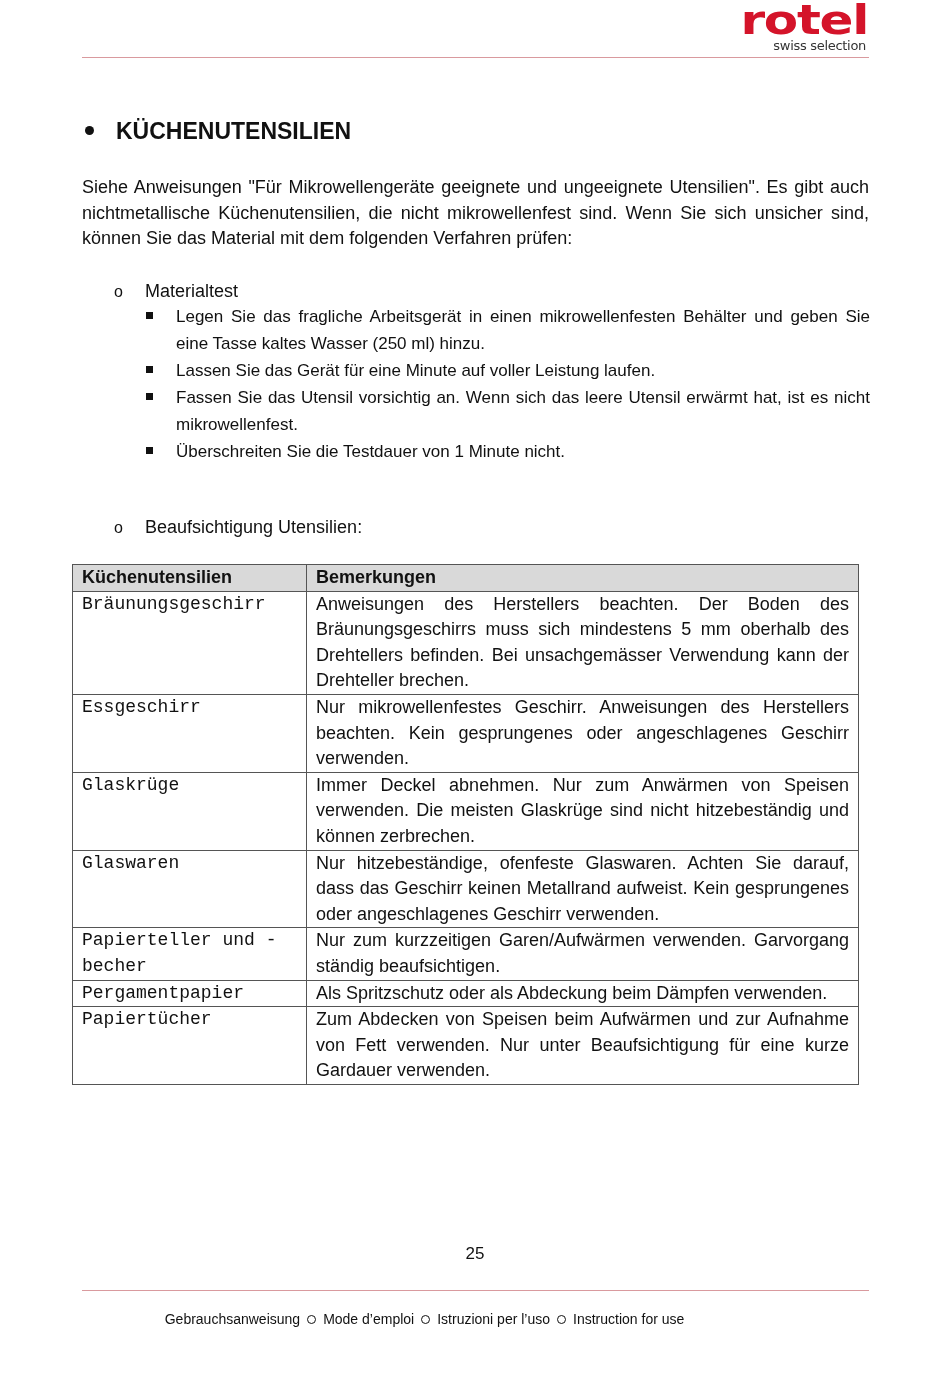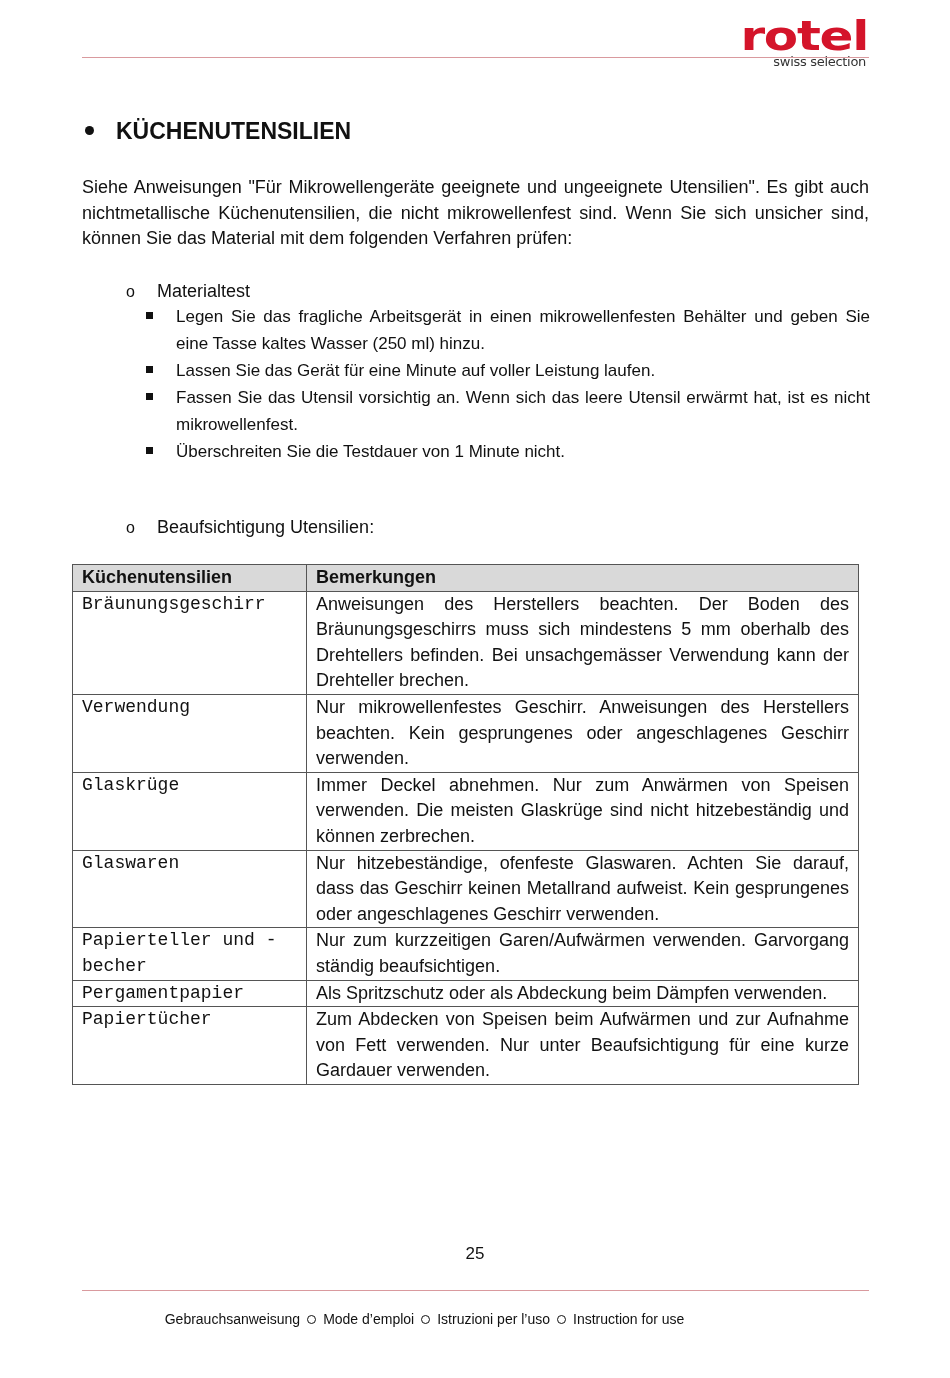--- a/index.html
+++ b/index.html
@@ -1,34 +1,34 @@
 <!DOCTYPE html>
 <html><head>
 <meta charset="utf-8">
 <style>
   html, body { margin: 0; padding: 0; background: #ffffff; }
   body { width: 950px; height: 1378px; position: relative; overflow: hidden;
          font-family: "Liberation Sans", "DejaVu Sans", sans-serif; color: #111; }
-  .logo { position: absolute; left: 722px; top: 16px; width: 146px; height: 52px; }
+  .logo { position: absolute; left: 722px; top: 0; width: 146px; height: 52px; }
   .logo-word { position: absolute; right: 0; top: 0; font-family: "DejaVu Sans", sans-serif;
                font-weight: bold; font-size: 40px; letter-spacing: -1px; color: #d4142a;
                line-height: 40px; transform: scaleX(1.25); transform-origin: right top; }
   .logo-sub { position: absolute; right: 2px; top: 38px; font-size: 13px; color: #333;
               font-family: "DejaVu Sans", sans-serif; letter-spacing: -0.3px; }
   .rule-top { position: absolute; left: 82px; top: 57px; width: 787px; height: 1px; background: #d99a9e; }
   .rule-bottom { position: absolute; left: 82px; top: 1290px; width: 787px; height: 1px; background: #d99a9e; }
 
   .heading { position: absolute; left: 82px; top: 118px; font-size: 23px; font-weight: bold; }
   .heading .dot { display: inline-block; width: 9px; height: 9px; border-radius: 50%; background: #111;
                   margin: 0 22px 4px 3px; vertical-align: middle; }
 
   .intro { position: absolute; left: 82px; top: 175px; width: 787px; font-size: 18px; line-height: 25.5px;
            text-align: justify; }
 
-  .sub { position: absolute; left: 114px; font-size: 18px; line-height: 26px; margin-left: 12px; }
+  .sub { position: absolute; left: 114px; font-size: 18px; line-height: 26px; }
   .sub .o { display: inline-block; width: 31px; font-size: 16px; }
   .sub1 { top: 278px; }
   .sub2 { top: 514px; }
 
   .bullets { position: absolute; left: 145px; top: 303px; width: 725px; margin: 0; padding: 0; list-style: none; }
   .bullets li { position: relative; padding-left: 31px; font-size: 17px; line-height: 27px; text-align: justify; }
   .bullets li .sq { position: absolute; left: 1px; top: 9px; width: 7px; height: 7px; background: #111; }
 
   table.utensils { position: absolute; left: 72px; top: 564px; width: 787px; border-collapse: collapse;
                    font-size: 18px; }
@@ -79,21 +79,21 @@
       <th>Küchenutensilien</th>
       <th>Bemerkungen</th>
     </tr>
   </thead>
   <tbody>
     <tr>
         <td class="c1">Bräunungsgeschirr</td>
         <td class="c2">Anweisungen des Herstellers beachten. Der Boden des Bräunungsgeschirrs muss sich mindestens 5 mm oberhalb des Drehtellers befinden. Bei unsachgemässer Verwendung kann der Drehteller brechen.</td>
       </tr>
     <tr>
-        <td class="c1">Verwendung</td>
+        <td class="c1">Essgeschirr</td>
         <td class="c2">Nur mikrowellenfestes Geschirr. Anweisungen des Herstellers beachten. Kein gesprungenes oder angeschlagenes Geschirr verwenden.</td>
       </tr>
     <tr>
         <td class="c1">Glaskrüge</td>
         <td class="c2">Immer Deckel abnehmen. Nur zum Anwärmen von Speisen verwenden. Die meisten Glaskrüge sind nicht hitzebeständig und können zerbrechen.</td>
       </tr>
     <tr>
         <td class="c1">Glaswaren</td>
         <td class="c2">Nur hitzebeständige, ofenfeste Glaswaren. Achten Sie darauf, dass das Geschirr keinen Metallrand aufweist. Kein gesprungenes oder angeschlagenes Geschirr verwenden.</td>
       </tr>

